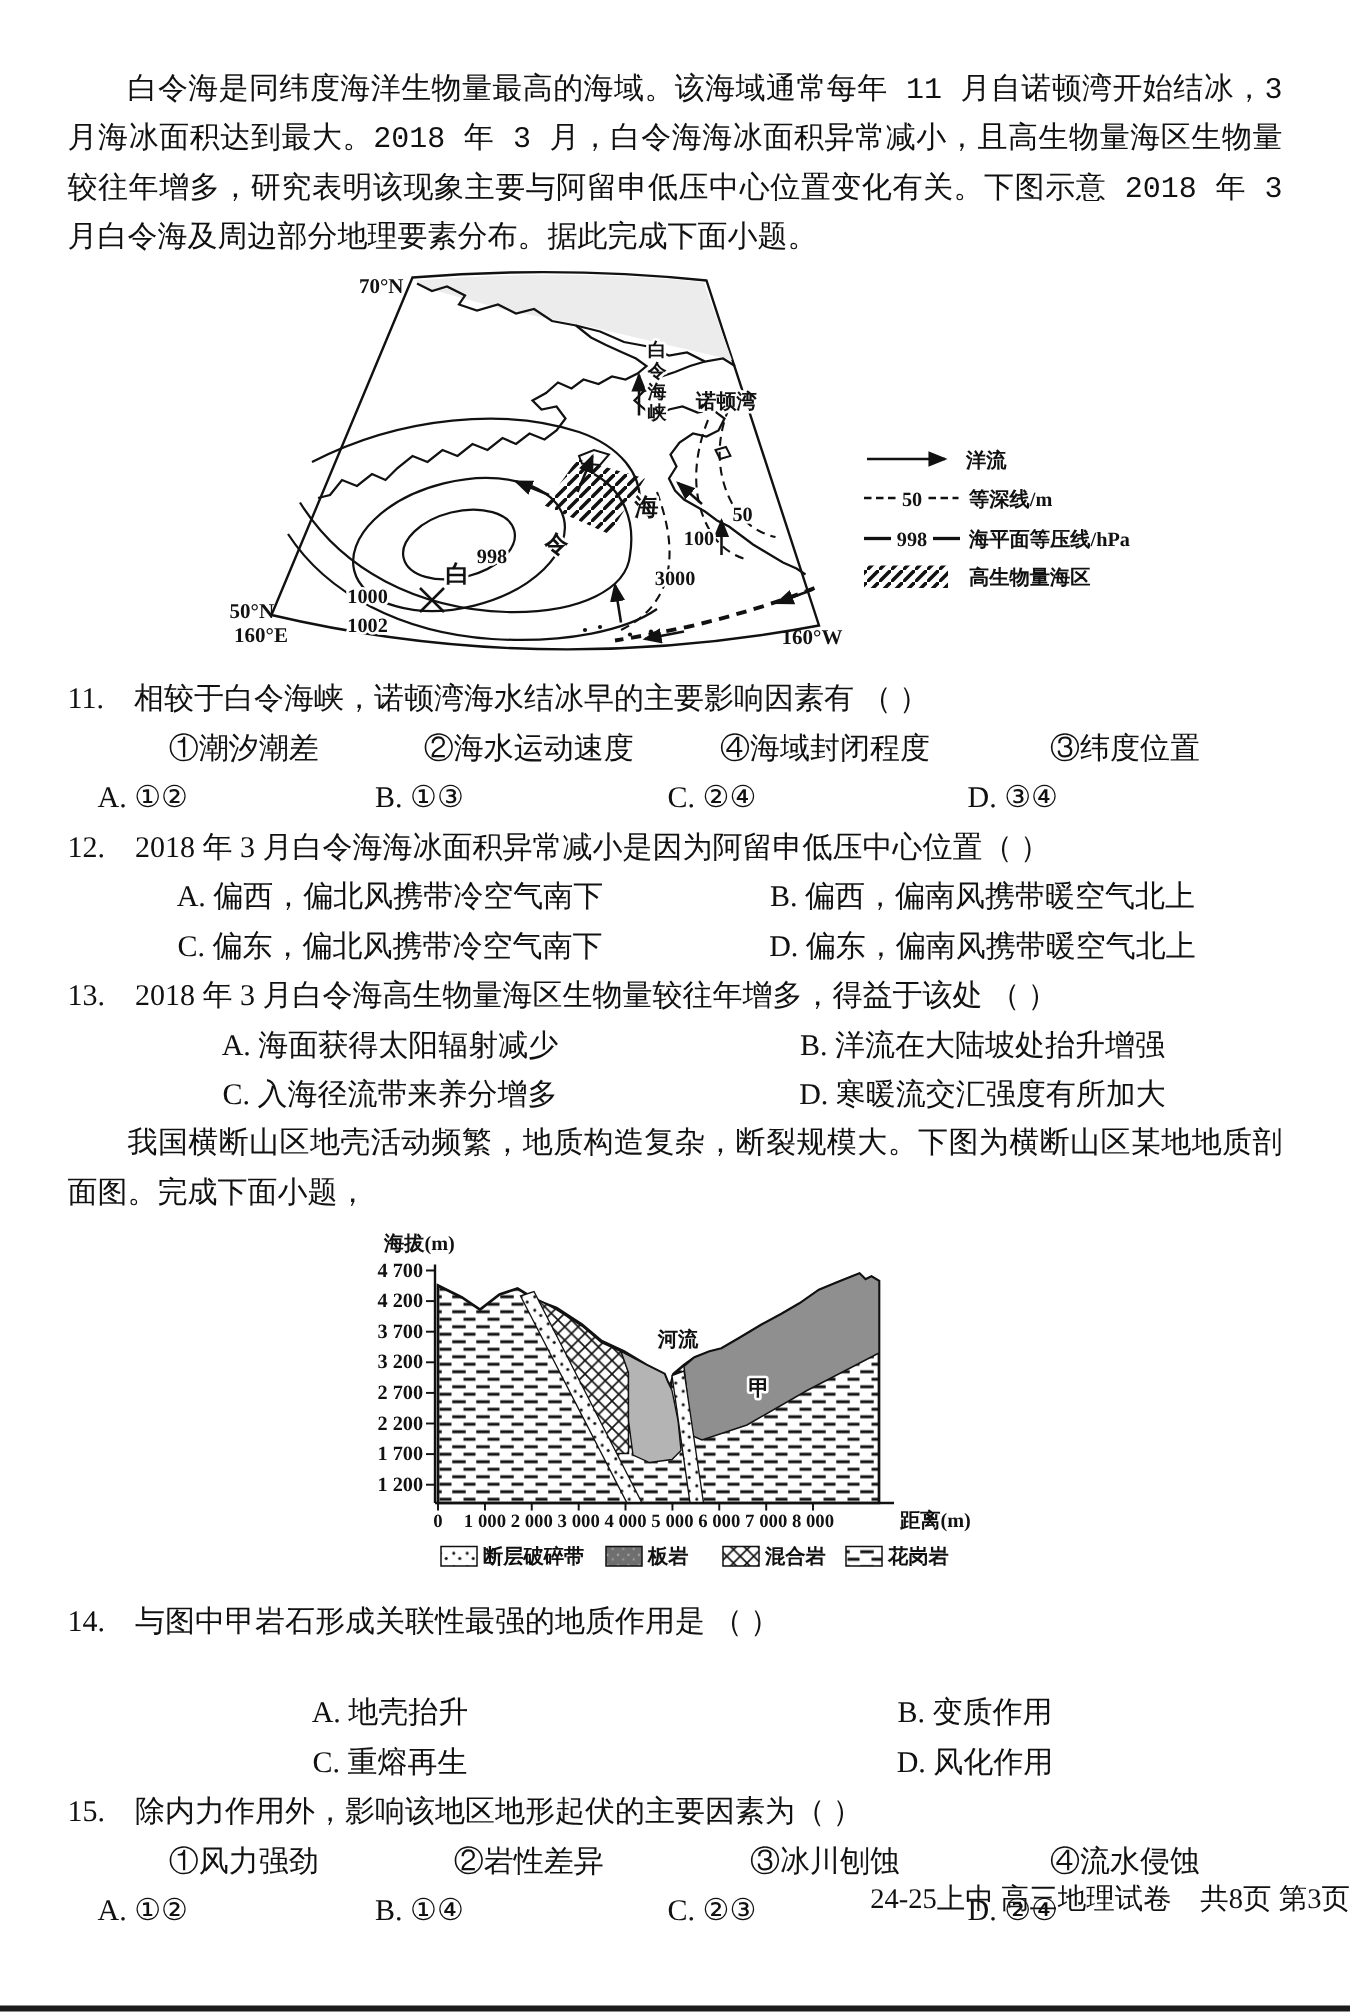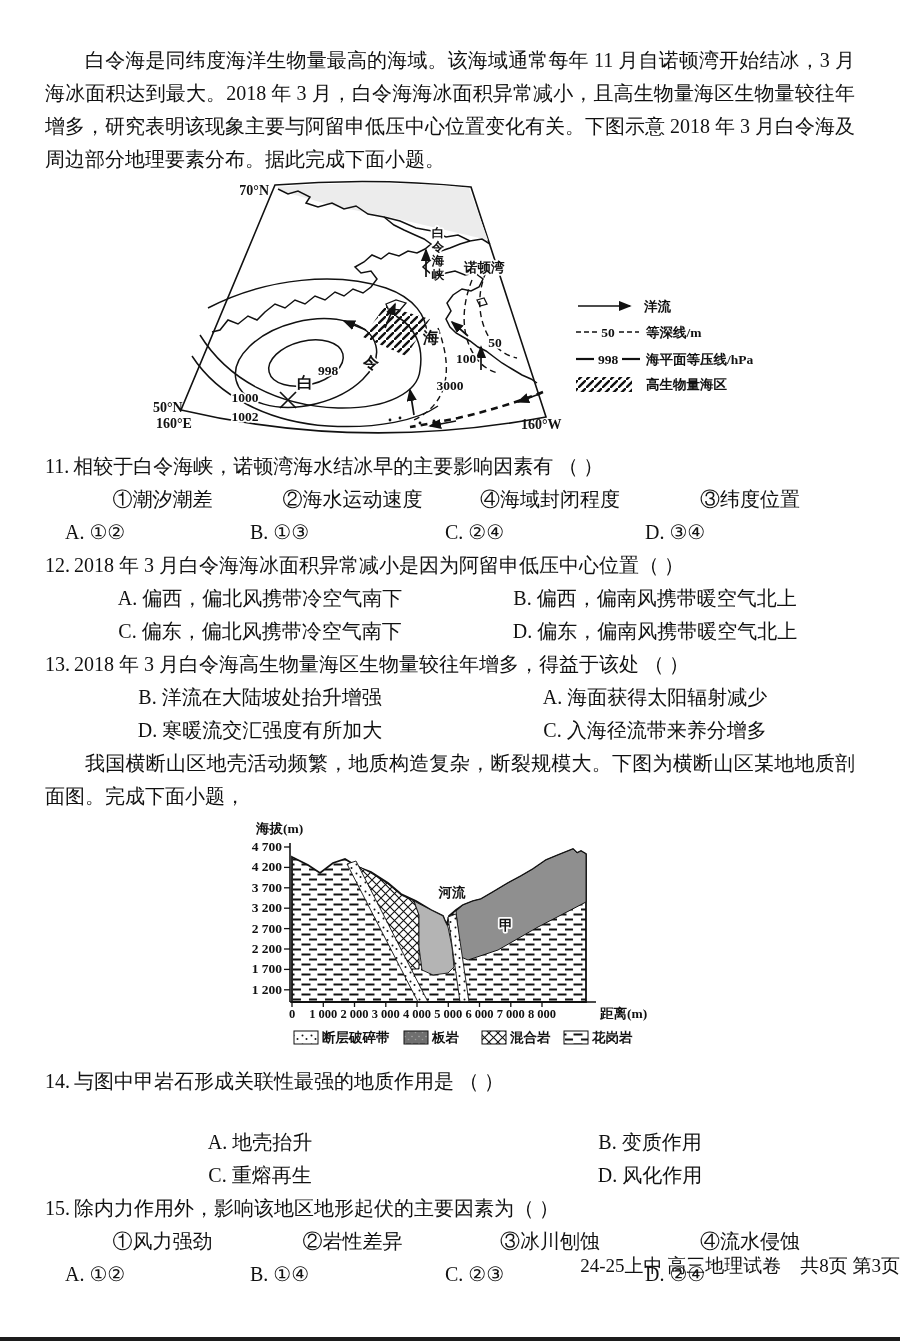--- a/index.html
+++ b/index.html
@@ -1,25 +1,25 @@
 <!DOCTYPE html>
 <html><head>
 <meta charset="utf-8">
 <style>
   html,body{margin:0;padding:0;}
   body{
     width:900px;height:1341px;position:relative;background:#fff;overflow:hidden;
     font-family:"Liberation Serif","DejaVu Serif",serif;color:#111;
   }
   .page{padding:44px 45px 0 45px;position:relative;}
-  .passage{font-size:20px;line-height:33px;text-align:justify;text-indent:2em;margin:0;}
+  .passage{font-size:20px;line-height:33px;text-align:justify;text-indent:2em;margin:0;font-family:Liberation Mono, monospace;}
   .fig{position:relative;}
   .q{font-size:20px;line-height:33px;}
   .stem{display:flex;}
-  .stem .qnum{flex:0 0 auto;margin-right:4px;text-align:right;}
+  .stem .qnum{flex:0 0 auto;margin-right:20px;text-align:right;}
   .opt-grid{display:grid;grid-template-columns:175px 205px 190px 1fr;padding-left:30px;text-align:center;}
   .choice-grid4{display:grid;grid-template-columns:185px 195px 200px 1fr;padding-left:20px;}
   .choice-grid2{display:grid;grid-template-columns:390px 1fr;padding-left:20px;text-align:center;}
   .choice-grid2.ind{padding-left:30px;grid-template-columns:370px 1fr;margin-top:28px;}
   .footer{position:absolute;left:0;bottom:62px;width:100%;text-align:right;font-size:19px;}
   .scan-edge{position:absolute;left:0;right:0;bottom:0;height:4px;background:#1c1c1c;}
   svg{display:block;}
   svg text{font-family:"Liberation Serif","DejaVu Serif",serif;font-weight:700;fill:#111;}
   .ko{paint-order:stroke;stroke:#fff;stroke-width:3.5px;stroke-linejoin:round;}
   .t12{font-size:12.5px;} .t13{font-size:13.5px;} .t14{font-size:14px;} .t16{font-size:16px;}
@@ -161,24 +161,24 @@
       <span>D. 偏东，偏南风携带暖空气北上</span>
     </div>
   </div>
 
   <div class="q">
     <div class="stem">
         <span class="qnum">13.</span>
         <span>2018 年 3 月白令海高生物量海区生物量较往年增多，得益于该处 （ ）</span>
       </div>
     <div class="choice-grid2">
+      <span>A. 海面获得太阳辐射减少</span>
       <span>B. 洋流在大陆坡处抬升增强</span>
-      <span>A. 海面获得太阳辐射减少</span>
+      <span>C. 入海径流带来养分增多</span>
       <span>D. 寒暖流交汇强度有所加大</span>
-      <span>C. 入海径流带来养分增多</span>
     </div>
   </div>
 
   <p class="passage">我国横断山区地壳活动频繁，地质构造复杂，断裂规模大。下图为横断山区某地地质剖面图。完成下面小题，</p>
 
   <div class="fig" style="margin-left:183px;margin-top:4px;">
     <svg width="450" height="240" viewBox="0 0 450 240">
       <defs>
         <pattern id="pG" width="16" height="10" patternUnits="userSpaceOnUse">
           <rect width="16" height="10" fill="#fff"></rect>

